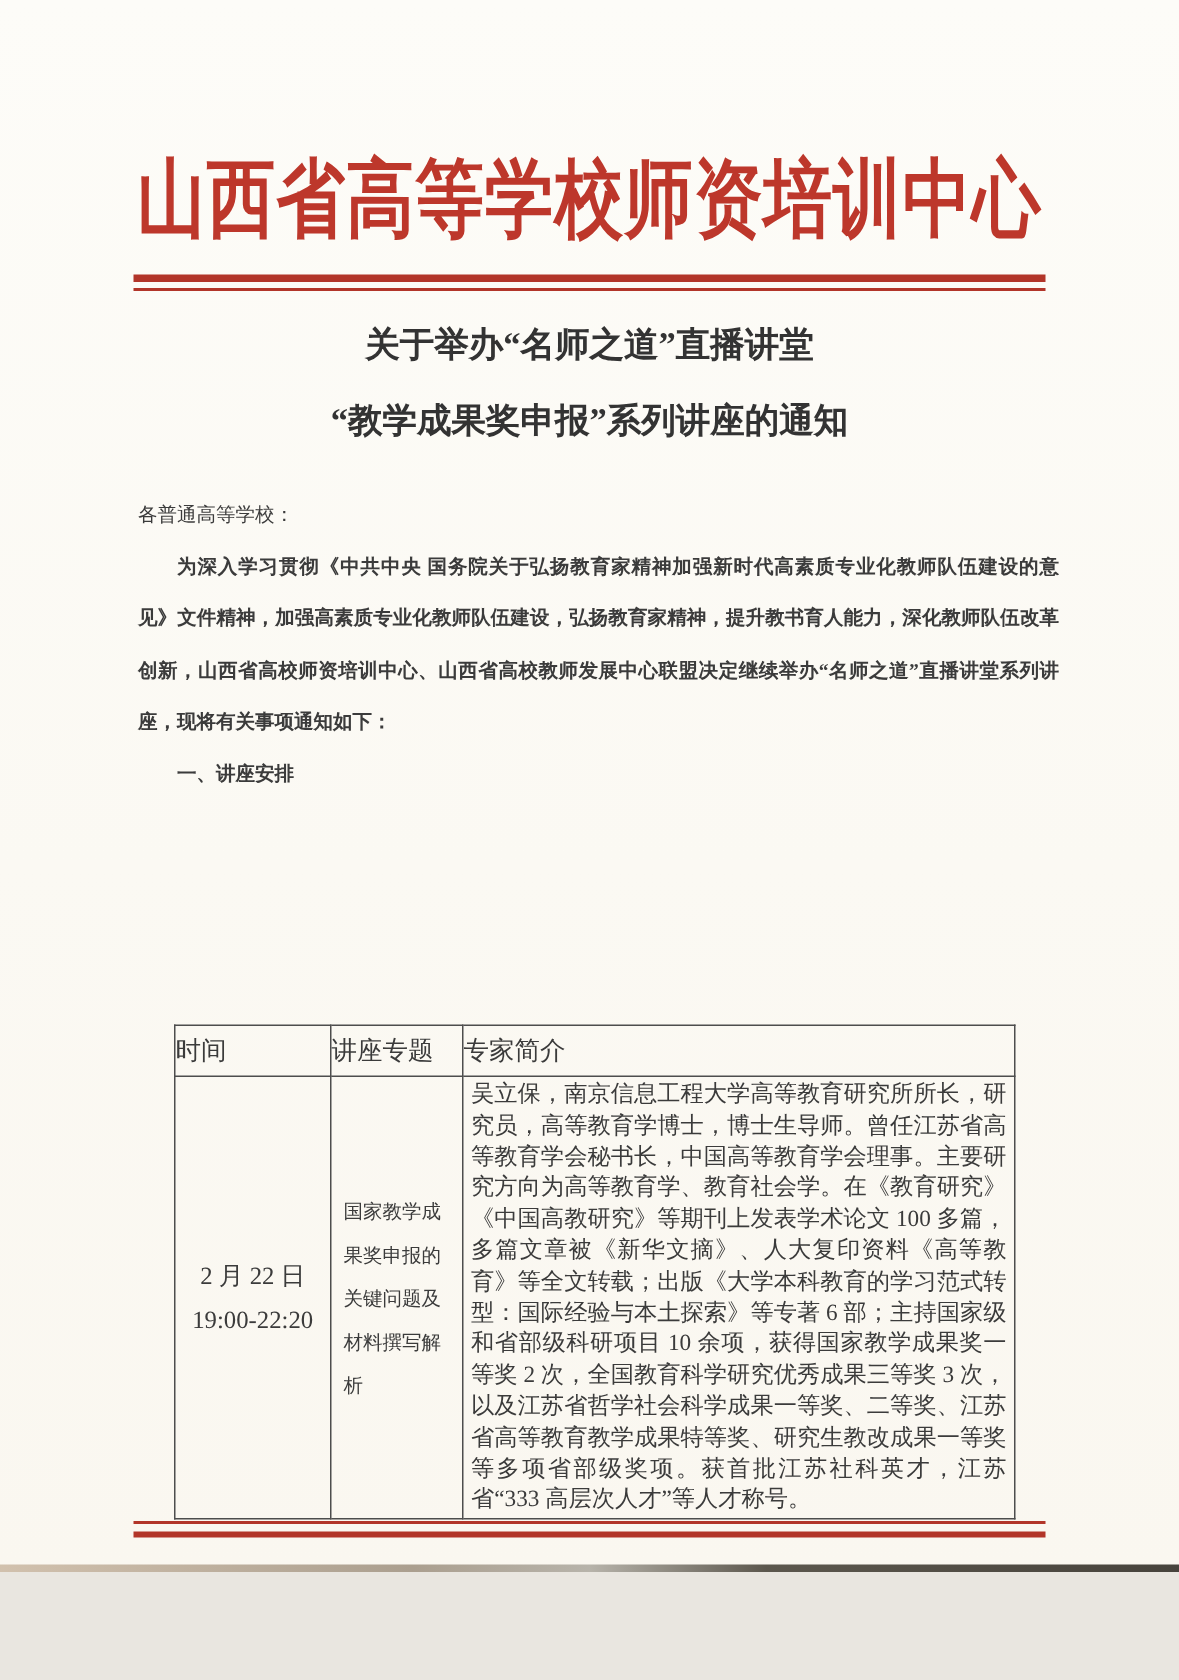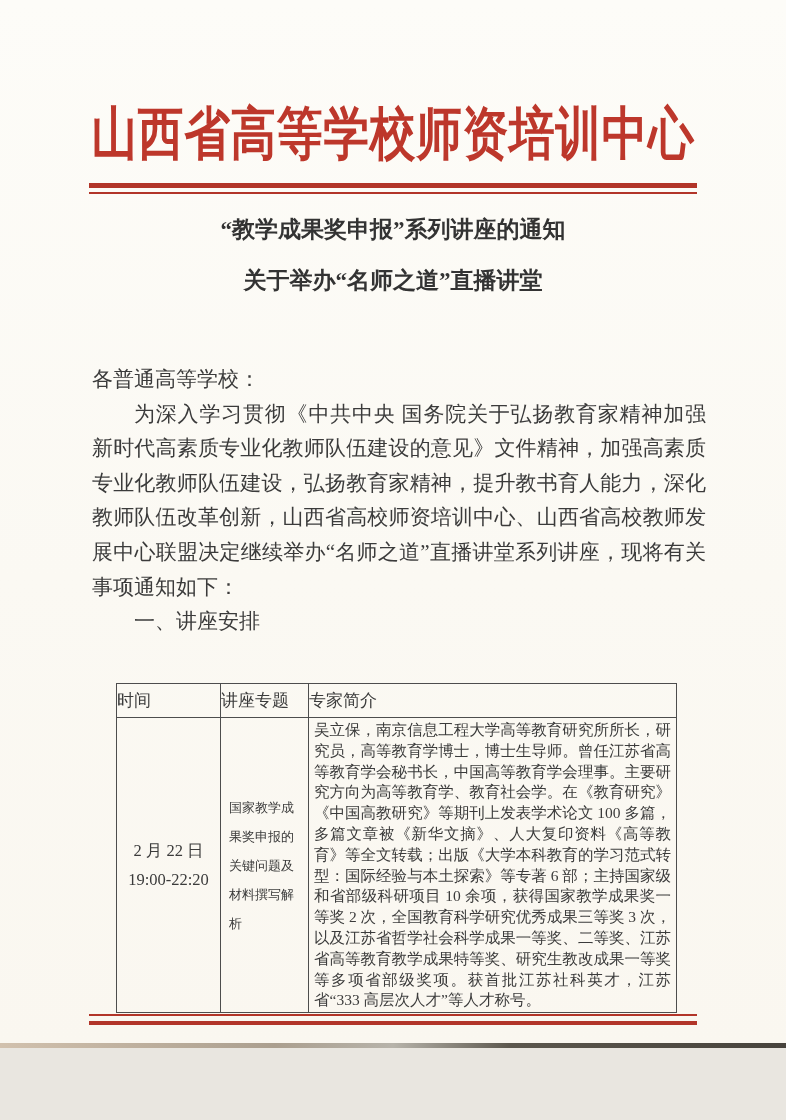--- a/index.html
+++ b/index.html
@@ -31,27 +31,26 @@
   .rules-top .rule-thin { margin-top:4px; }
   .rules-bottom .rule-thick { margin-top:4.5px; }
   .doc-title {
     position:absolute; top:204px; left:0; width:100%;
     text-align:center;
     font-size:23px; font-weight:bold; color:#333;
   }
   .doc-title div { line-height:51px; }
   .body-text {
     position:absolute; top:326px; left:92px; width:614px;
-    font-size:21px; line-height:34.6px;
+    font-size:13px; line-height:34.6px;
     text-align:justify;
     color:#3b3b3b;
-    margin-top:36px;
   }
   .body-text p { margin:0; }
-  .indent { text-indent:2em; }
+  .indent { text-indent:2em;font-weight:bold; }
   table.schedule {
     position:absolute; top:683px; left:116px;
     width:560px;
     border-collapse:collapse; table-layout:fixed;
     color:#3b3b3b;
   }
   table.schedule th, table.schedule td {
     border:1.3px solid #4d4d4d;
     font-weight:normal;
   }
@@ -86,22 +85,22 @@
 <div class="paper">
 
   <div class="org-title">山西省高等学校师资培训中心</div>
 
   <div class="rules rules-top">
     <div class="rule rule-thick"></div>
     <div class="rule rule-thin"></div>
   </div>
 
   <div class="doc-title">
+    <div>关于举办“名师之道”直播讲堂</div>
     <div>“教学成果奖申报”系列讲座的通知</div>
-    <div>关于举办“名师之道”直播讲堂</div>
   </div>
 
   <div class="body-text">
     <p>各普通高等学校：</p>
     <p class="indent">为深入学习贯彻《中共中央 国务院关于弘扬教育家精神加强新时代高素质专业化教师队伍建设的意见》文件精神，加强高素质专业化教师队伍建设，弘扬教育家精神，提升教书育人能力，深化教师队伍改革创新，山西省高校师资培训中心、山西省高校教师发展中心联盟决定继续举办“名师之道”直播讲堂系列讲座，现将有关事项通知如下：</p>
     <p class="indent">一、讲座安排</p>
   </div>
 
   <table class="schedule">
     <colgroup>

